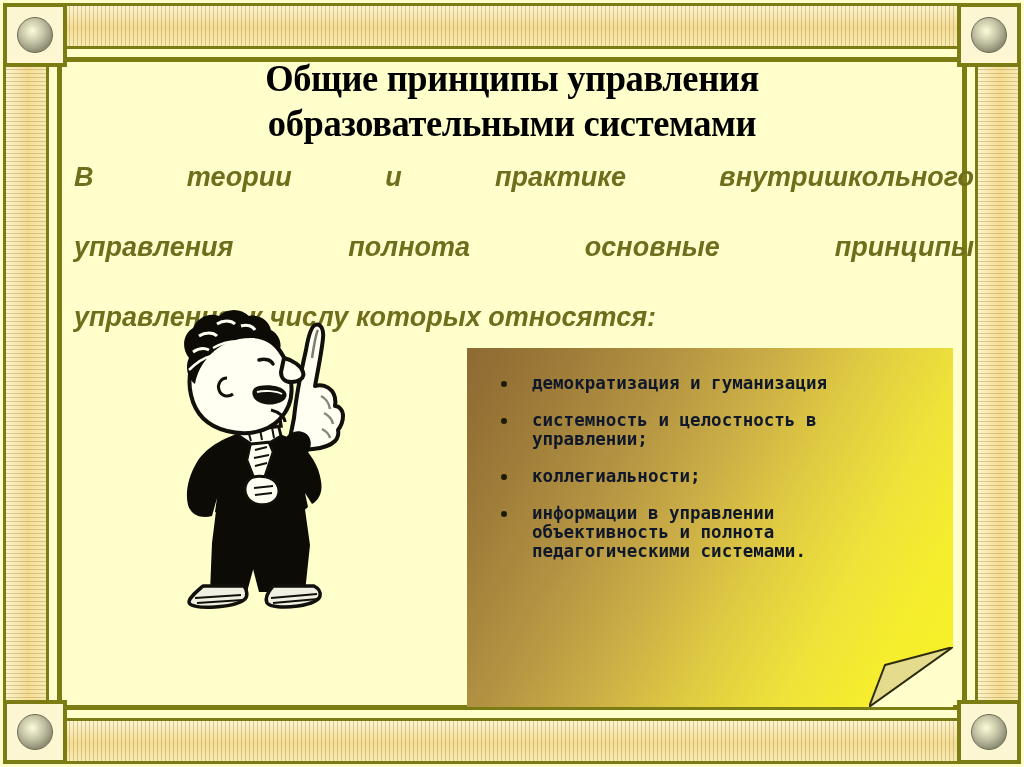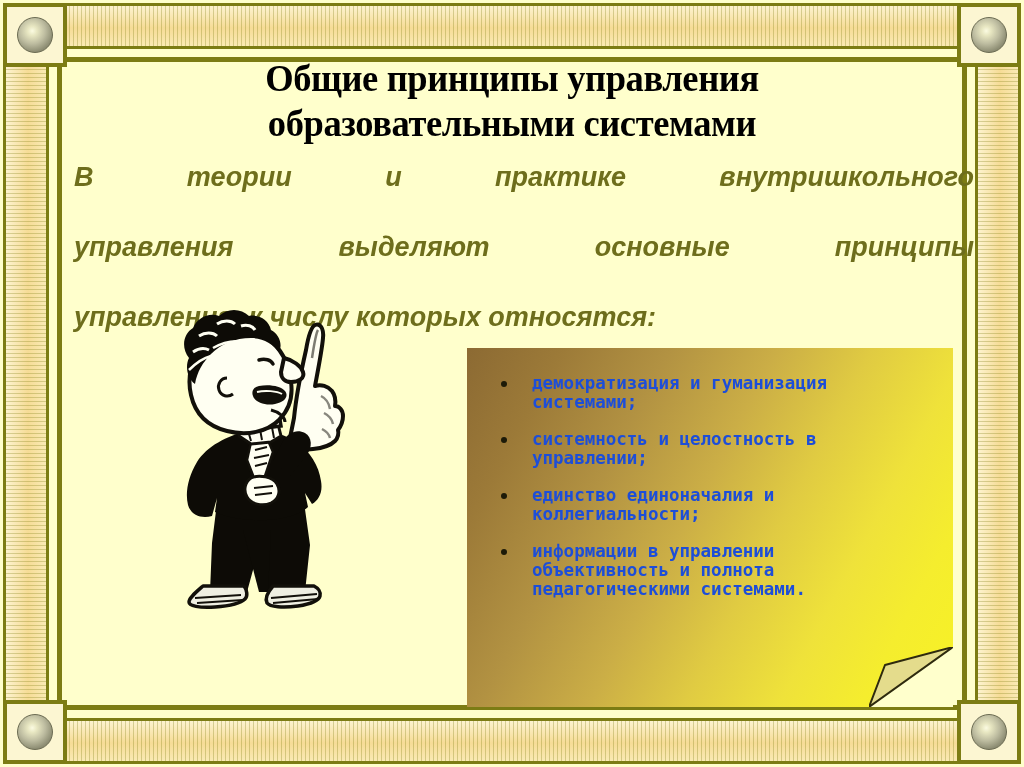--- a/index.html
+++ b/index.html
@@ -157,21 +157,21 @@
     width:84px;height:60px;
   }
   .bullets{
     position:absolute;inset:0;
     padding:26px 18px 10px 32px;
     box-sizing:border-box;
     list-style:none;margin:0;
   }
   .bullets li{
     position:relative;
-    color:#1d4ed8;
+    color:#0f172a;
     font-family:"DejaVu Sans Mono", monospace;
     font-weight:bold;
     font-size:17.5px;
     line-height:19px;
     padding-left:33px;
     margin-bottom:18px;
     letter-spacing:0px;
   }
   .bullets li .dot{
     position:absolute;
@@ -210,21 +210,21 @@
     <div class="bead"></div>
   </div>
 
   <div class="title">
     <div>Общие принципы управления</div>
     <div>образовательными системами</div>
   </div>
 
   <div class="intro">
     <span class="just">В теории и практике внутришкольного</span>
-    <span class="just">управления выделяют основные принципы</span>
+    <span class="just">управления полнота основные принципы</span>
     <span>управления, к числу которых относятся:</span>
   </div>
 
   <svg class="man" viewBox="0 0 235 325">
     <g>
 
       <path d="M133 148 L139 118 C141 98 146 72 151 50 C153 38 156 27 160 25
                C165 23 169 28 168 38 C167 50 163 70 160 86
                C166 84 173 86 177 91 C180 95 181 100 180 106
                C184 106 188 110 188 116 C188 121 186 126 183 130
@@ -302,30 +302,28 @@
   <div class="bulletbox">
     <div class="bg"></div>
     <svg class="curl" viewBox="0 0 84 60">
       <polygon points="84,0 84,60 0,60" fill="#FFFFCC"></polygon>
       <polygon points="84,0 0,60 16,18" fill="#E4DC8C" stroke="#2E2A0E" stroke-width="2" stroke-linejoin="round"></polygon>
     </svg>
     <ul class="bullets">
       <li>
         <span class="dot"></span>
         <span class="ln">демократизация и гуманизация</span>
-        <span class="ln">системами;</span>
       </li>
       <li>
         <span class="dot"></span>
         <span class="ln">системность и целостность в</span>
         <span class="ln">управлении;</span>
       </li>
       <li>
         <span class="dot"></span>
-        <span class="ln">единство единоначалия и</span>
         <span class="ln">коллегиальности;</span>
       </li>
       <li>
         <span class="dot"></span>
         <span class="ln">информации в управлении</span>
         <span class="ln">объективность и полнота</span>
         <span class="ln">педагогическими системами.</span>
       </li>
     </ul>
   </div>

